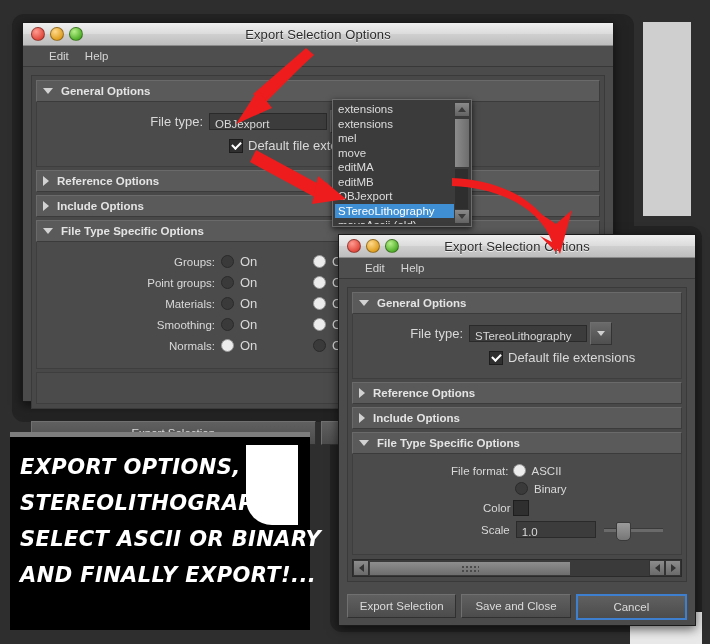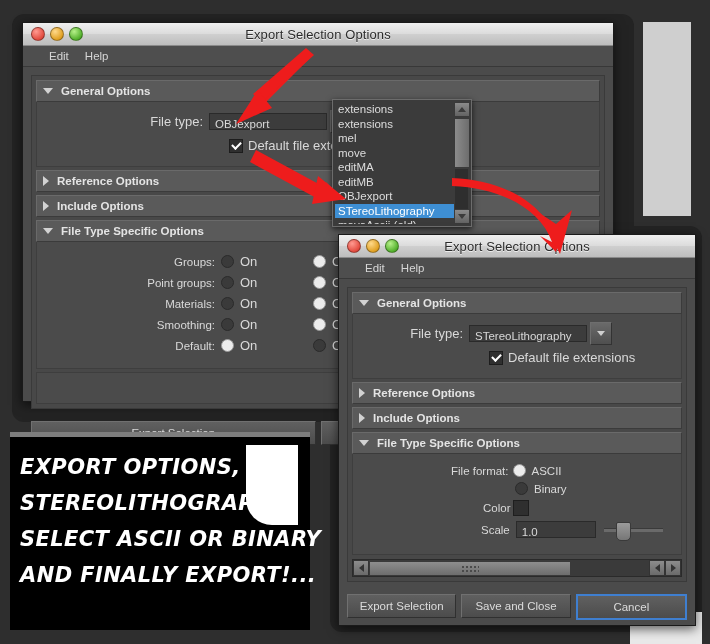--- a/index.html
+++ b/index.html
@@ -253,21 +253,21 @@
                   <i class="radio"></i>
                   <span>On</span>
                 </span>
               <span class="lw-opt">
                   <i class="radio on"></i>
                   <span>Off</span>
                 </span>
             </div>
 
             <div class="lw-grid">
-              <span class="lw-lbl">Default:</span>
+              <span class="lw-lbl">Normals:</span>
               <span class="lw-opt">
                   <i class="radio on"></i>
                   <span>On</span>
                 </span>
               <span class="lw-opt">
                   <i class="radio"></i>
                   <span>Off</span>
                 </span>
             </div>
 

